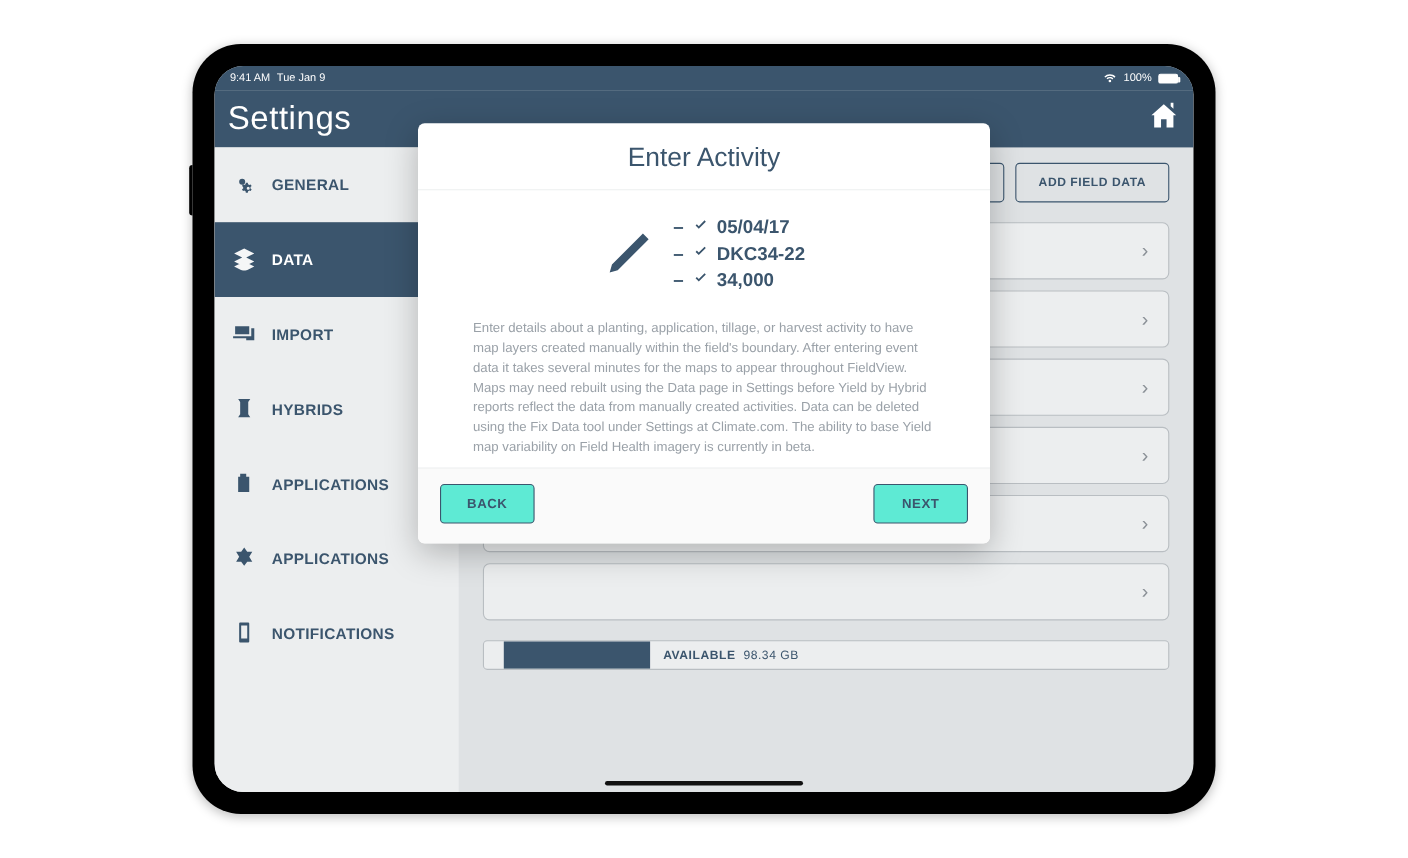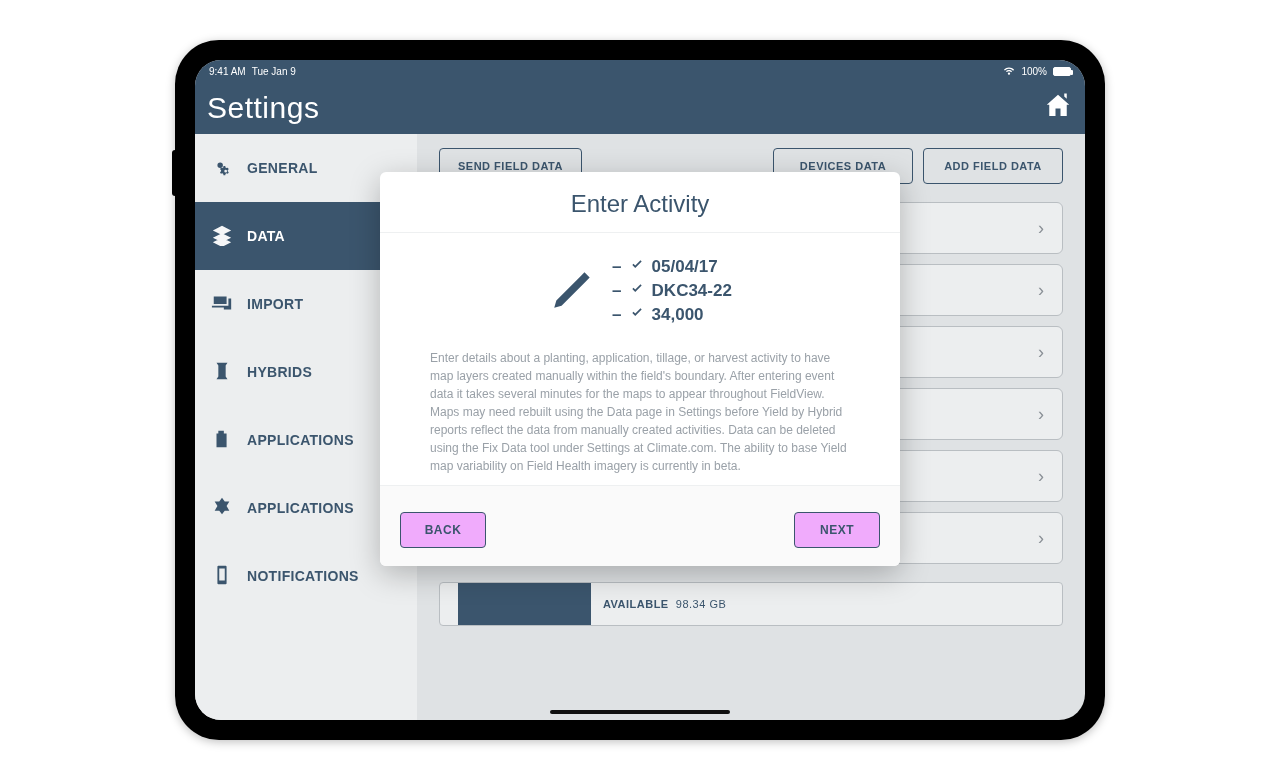--- a/index.html
+++ b/index.html
@@ -87,38 +87,38 @@
     border:1.5px solid #b9bec2; border-radius:6px;
     height:52px; display:flex; align-items:center; justify-content:flex-end;
     padding:0 18px;
     background:#eceeef;
   }
   .chev { color:#8a9096; font-size:18px; }
 
   .storage {
     margin-top:18px;
     border:1.5px solid #b9bec2; border-radius:4px;
-    height:44px; display:flex; align-items:center;
+    height:27px; display:flex; align-items:center;
     background:#eceeef;
     overflow:hidden;
     padding-left:18px;
   }
   .storage-used { width:22%; height:100%; background:#3b556d; }
   .storage-label { margin-left:12px; font-size:11px; color:#3b556d; letter-spacing:.5px; }
   .storage-label b { font-weight:700; }
   .storage-label span { font-weight:400; }
 
   
   .home-indicator { position:absolute; bottom:6px; left:50%; transform:translateX(-50%); width:180px; height:4px; background:#111; border-radius:4px; }
 
   
   .modal-backdrop {
     position:absolute; inset:0;
     display:flex; align-items:flex-start; justify-content:center;
-    padding-top:112px;
+    padding-top:52px;
     pointer-events:none;
   }
   .modal {
     width:520px; background:#fff; border-radius:6px;
     box-shadow:0 8px 30px rgba(0,0,0,.25);
     pointer-events:auto;
     overflow:hidden;
   }
   .modal-title {
     text-align:center; font-size:24px; color:#3b556d; font-weight:500;
@@ -133,23 +133,23 @@
   .dash { color:#3b556d; font-weight:700; }
   .check svg { width:14px; height:14px; }
   .modal-text { font-size:12px; line-height:1.5; color:#9aa1a8; }
   .modal-footer {
     display:flex; justify-content:space-between;
     padding:14px 20px 18px 20px;
     background:#fafafa; border-top:1px solid #eef0f1;
   }
   .m-btn {
     border:1.5px solid #3b556d; border-radius:4px;
-    background:#f0abfc; color:#3b556d;
+    background:#5eead4; color:#3b556d;
     font-size:12px; font-weight:600; letter-spacing:.5px;
-    height:36px; min-width:86px;margin-top:12px;
+    height:36px; min-width:86px;
   }
 </style>
 </head>
 <body>
 
 <div class="device-frame">
   <div class="screen">
 
     <div class="status-bar">
       <div class="status-left">

